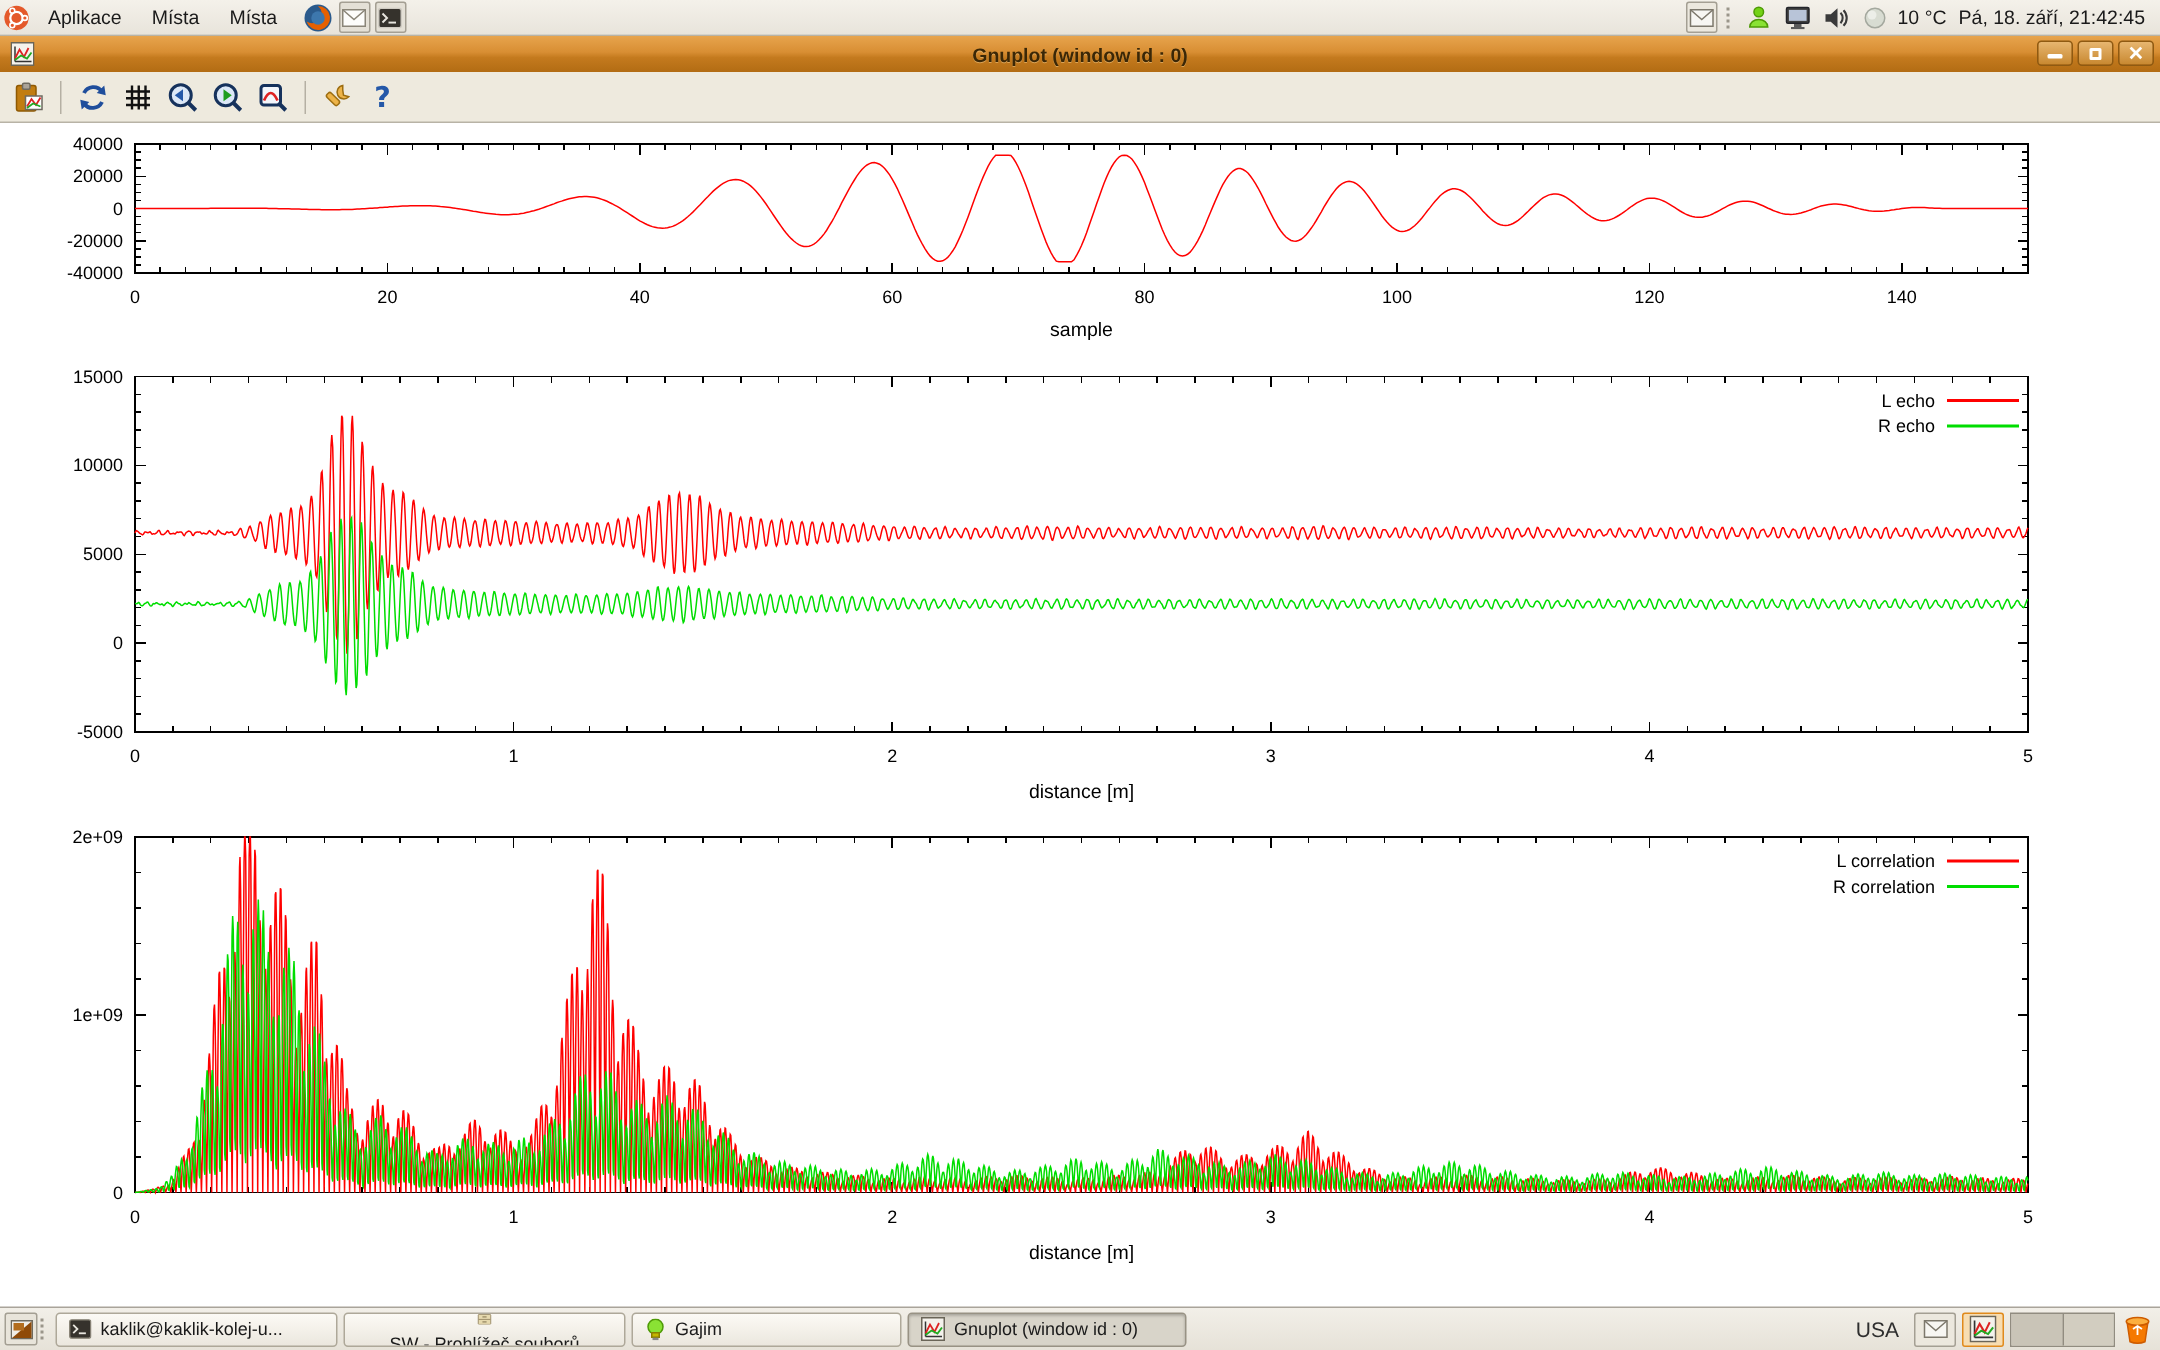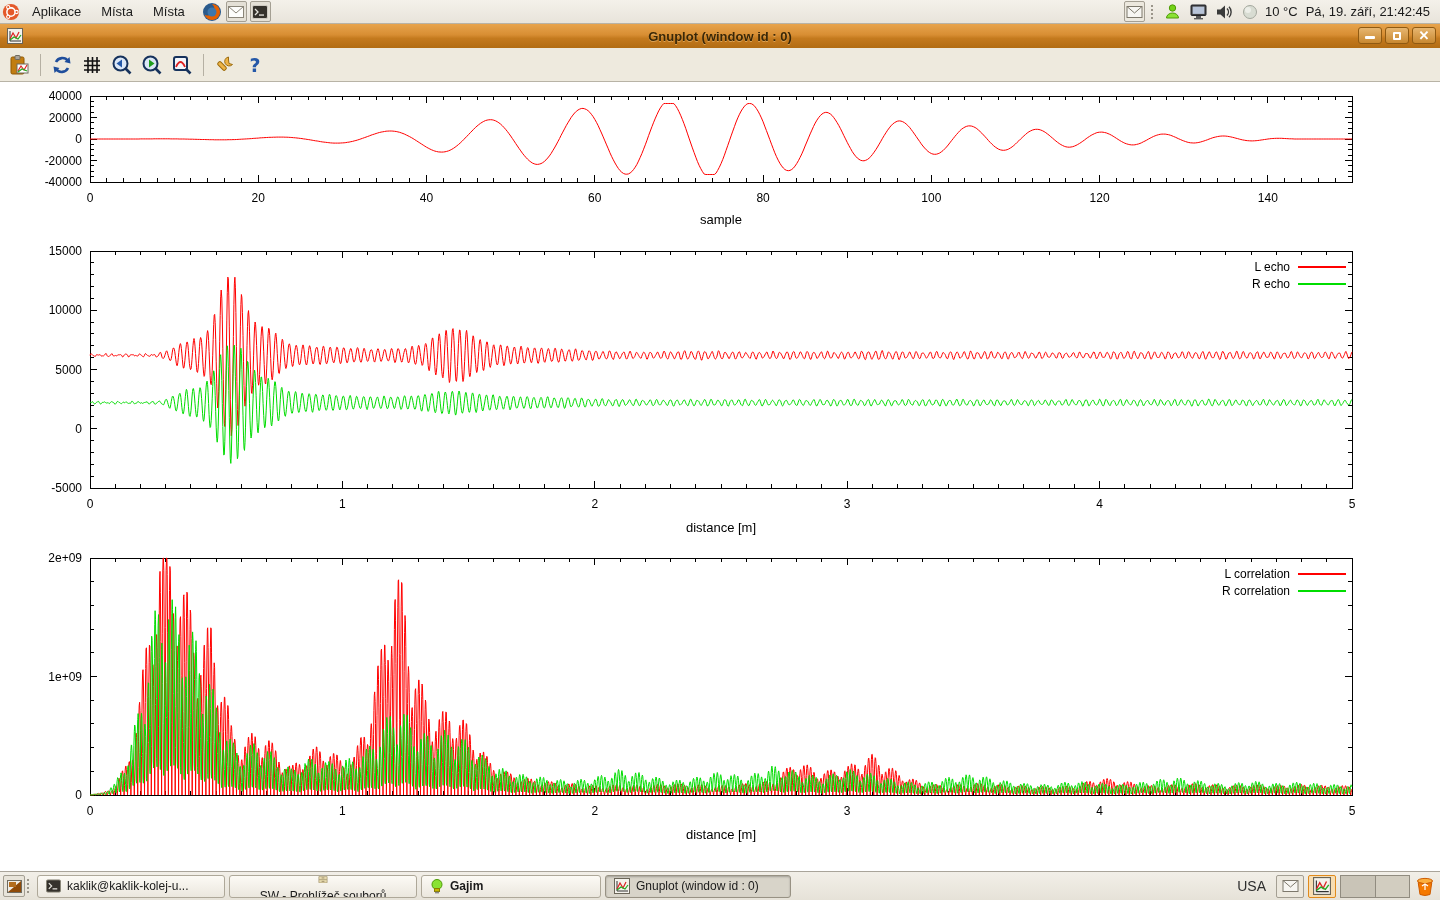--- a/index.html
+++ b/index.html
@@ -130,21 +130,21 @@
           <path d="M11 4.5 a5 5 0 0 1 0 7 M13 2.8 a7.4 7.4 0 0 1 0 10.4" fill="none" stroke="#3a3a3a" stroke-width="1.4"></path>
         </svg>
       </span>
       <span class="panel-icon">
         <svg width="16" height="16" viewBox="0 0 16 16">
           <circle cx="8" cy="8" r="6.5" fill="#d8dcd2" stroke="#a4a89e"></circle>
           <circle cx="6" cy="6" r="3" fill="#eceee8"></circle>
         </svg>
       </span>
       <span id="temp-applet">10 °C</span>
-      <span id="clock-applet">Pá, 19. září, 21:42:45</span>
+      <span id="clock-applet">Pá, 18. září, 21:42:45</span>
     </div>
   </div>
 
   <div id="titlebar">
     <span class="panel-icon" style="margin-left:4px;z-index:2;">
       <svg width="16" height="16" viewBox="0 0 16 16">
         <rect x="0.5" y="0.5" width="15" height="15" fill="#f4f2ec" stroke="#6a6558"></rect>
         <path d="M3 13 L3 3 M3 13 L14 13" stroke="#333" stroke-width="1"></path>
         <polyline points="3,11 6,5 9,10 12,4" fill="none" stroke="#dd2222" stroke-width="1.2"></polyline>
         <polyline points="3,12 7,9 11,11 14,7" fill="none" stroke="#22aa22" stroke-width="1.2"></polyline>
@@ -760,21 +760,21 @@
     <span class="task-btn" style="width:188px;flex-direction:column;">
       <svg width="16" height="13" viewBox="0 0 16 13">
         <rect x="0.5" y="0.5" width="15" height="12" rx="1" fill="#e6d9ae" stroke="#8f805c"></rect>
         <line x1="1" y1="6.5" x2="15" y2="6.5" stroke="#8f805c"></line>
         <rect x="5.5" y="2.8" width="5" height="1.4" fill="#8f805c"></rect>
         <rect x="5.5" y="8.8" width="5" height="1.4" fill="#8f805c"></rect>
       </svg>
       <span class="lbl">SW - Prohlížeč souborů</span>
     </span>
 
-    <span class="task-btn" style="width:180px;font-weight:bold;">
+    <span class="task-btn" style="width:180px;">
       <svg width="14" height="15" viewBox="0 0 14 15">
         <ellipse cx="7" cy="5.5" rx="5" ry="5" fill="#8ae234" stroke="#4e9a06"></ellipse>
         <rect x="4.5" y="9.5" width="5" height="3" fill="#c5b600" stroke="#8a7e00"></rect>
         <rect x="5" y="12.8" width="4" height="1.6" fill="#888"></rect>
       </svg>
       <span class="lbl">Gajim</span>
     </span>
 
     <span class="task-btn active" style="width:186px;">
       <svg width="16" height="16" viewBox="0 0 16 16">

